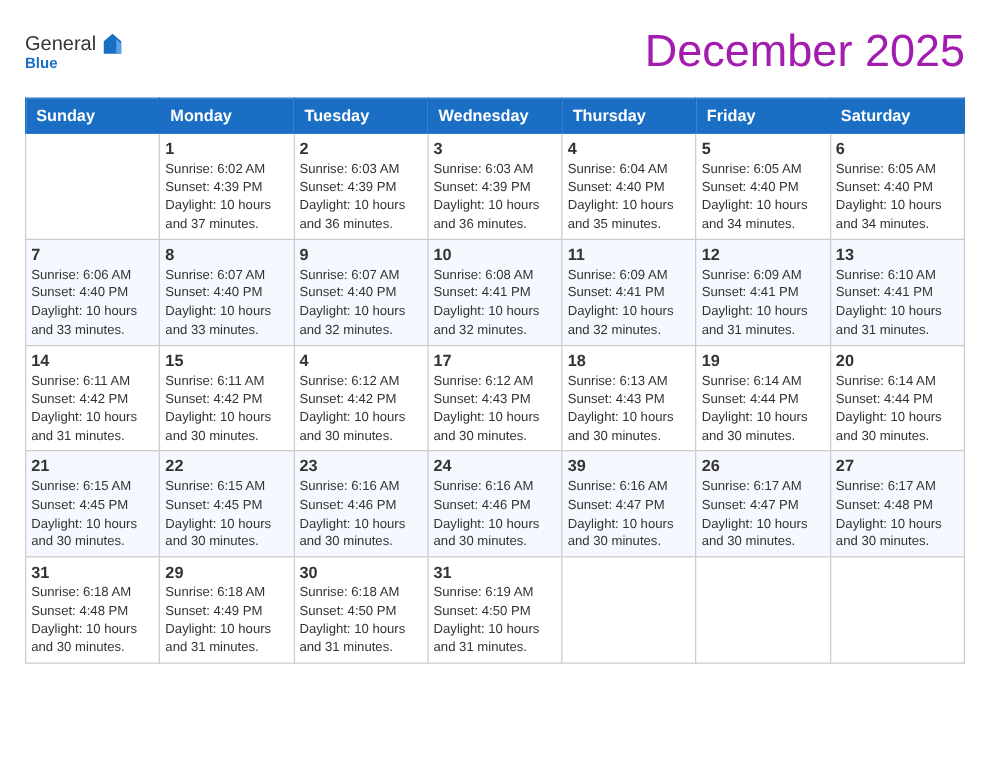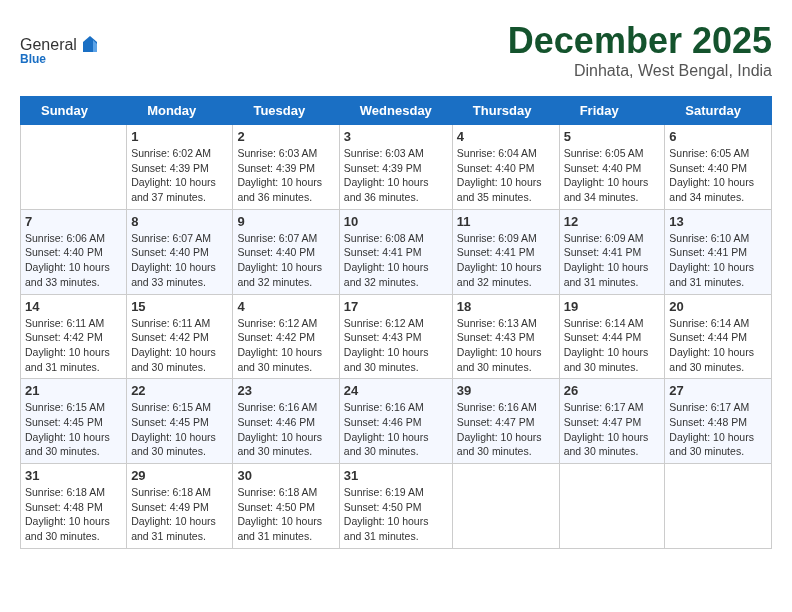--- a/index.html
+++ b/index.html
@@ -20,36 +20,36 @@
       display: flex;
       align-items: center;
     }
     .logo-general { color: #333; }
     .logo-blue { color: #1a6fc4; }
     .title-block {
       text-align: right;
     }
     .month-title {
       font-size: 36px;
-      font-weight: bold;
-      color: #14532d;
+      font-weight: normal;
+      color: #a21caf;
     }
     .location {
       font-size: 16px;
       color: #555;
     }
     .calendar {
       width: 100%;
       border-collapse: collapse;
       font-size: 11px;
     }
     .calendar th {
       background: #1a6fc4;
       color: #fff;
-      padding: 6px 20px;
+      padding: 6px 8px;
       text-align: left;
       font-size: 13px;
       font-weight: bold;
       border: 1px solid #1a6fc4;
     }
     .calendar td {
       border: 1px solid #ccc;
       vertical-align: top;
       padding: 4px;
       width: calc(100% / 7);
@@ -84,21 +84,20 @@
         <svg width="22" height="22" viewBox="0 0 22 22" style="margin-left:2px;">
           <polygon points="4,18 18,18 18,8 11,2 4,8" fill="#1a6fc4"></polygon>
           <polygon points="14,18 18,18 18,10 14,6" fill="#5ba3e8"></polygon>
         </svg>
       </div>
       <div class="logo-blue" style="font-size:12px; font-weight:bold; color:#1a6fc4; margin-top:-4px;">Blue</div>
     </div>
   </div>
   <div class="title-block">
     <div class="month-title">December 2025</div>
-    <div class="location">Dinhata, West Bengal, India</div>
   </div>
 </div>
 
 <table class="calendar">
   <thead>
     <tr>
     <th>Sunday</th>
         <th>Monday</th>
         <th>Tuesday</th>
         <th>Wednesday</th>

